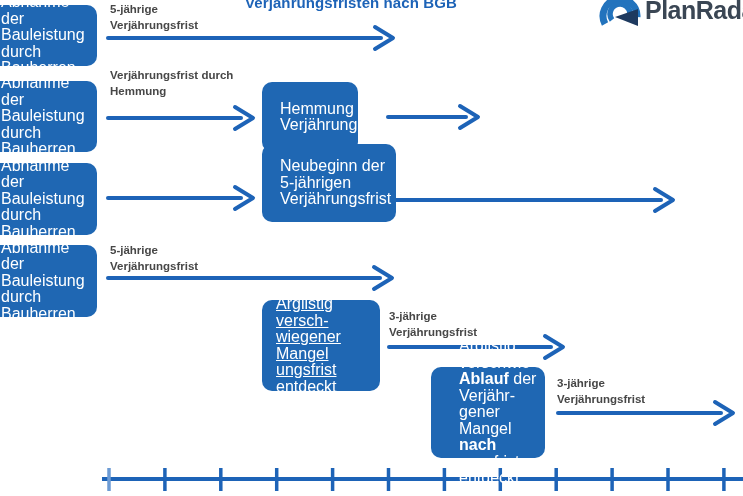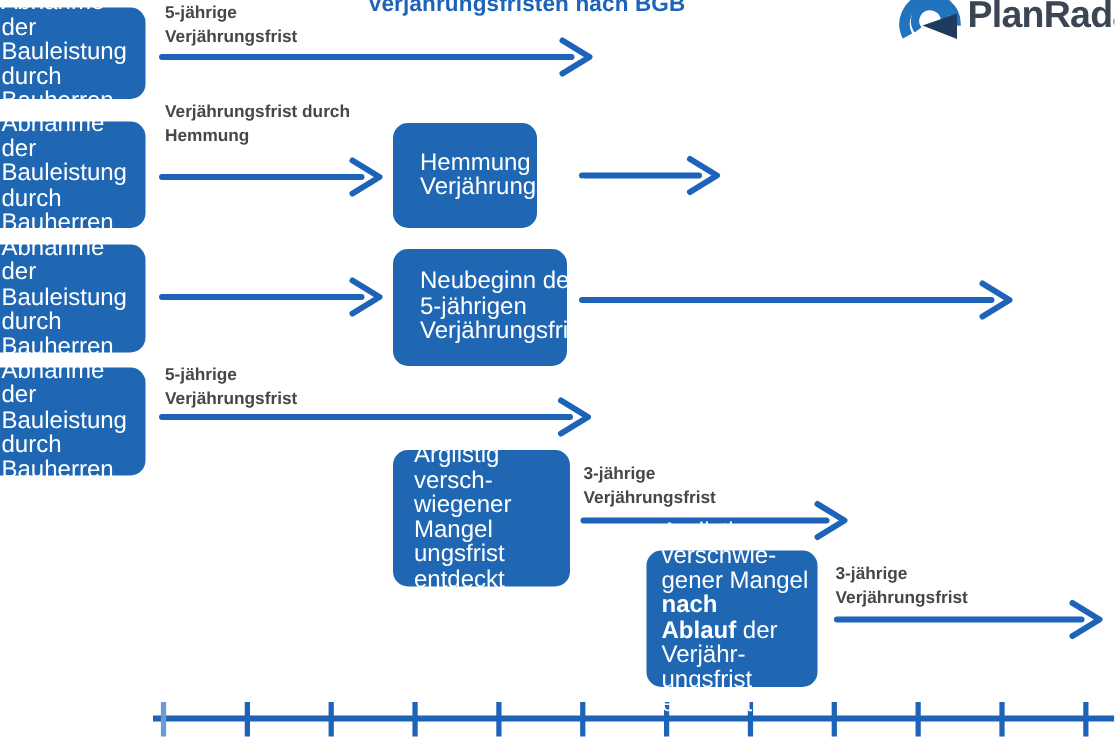--- a/index.html
+++ b/index.html
@@ -139,39 +139,39 @@
         <div><span>durch Bauherren</span></div>
       </div>
   </div>
 
   <div class="box mid-box" style="left:262px;top:82px;width:96px;height:70px;">
     <div class="txt">
         <div><span>Hemmung der</span></div>
         <div><span>Verjährungsfrist</span></div>
       </div>
   </div>
-  <div class="box mid-box" style="left:262px;top:166px;width:116px;height:78px;">
+  <div class="box mid-box" style="left:262px;top:144px;width:134px;height:78px;">
     <div class="txt">
         <div><span>Neubeginn der</span></div>
         <div><span>5-jährigen</span></div>
         <div><span>Verjährungsfrist</span></div>
       </div>
   </div>
-  <div class="box mid-box" style="left:262px;top:300px;width:118px;height:91px;padding-left:14px;">
+  <div class="box mid-box" style="left:262px;top:300px;width:118px;height:91px;padding-left:14px;text-decoration:underline;">
     <div class="txt">
         <div><span>Arglistig versch-</span></div>
         <div><span>wiegener Mangel</span></div>
         <div><span>ungsfrist entdeckt</span></div>
       </div>
   </div>
-  <div class="box mid-box" style="left:431px;top:367px;width:114px;height:91px;padding-left:10px;">
+  <div class="box mid-box" style="left:431px;top:367px;width:114px;height:91px;padding-left:28px;">
     <div class="txt">
         <div><span>Arglistig verschwie-</span></div>
+        <div><span class="b">Ablauf</span><span> der Verjähr-</span></div>
         <div><span>gener Mangel </span><span class="b">nach</span></div>
-        <div><span class="b">Ablauf</span><span> der Verjähr-</span></div>
         <div><span>ungsfrist entdeckt</span></div>
       </div>
   </div>
 
   <div class="lbl" style="left:110px;top:2px;">
       <div><span>5-jährige</span></div>
       <div><span>Verjährungsfrist</span></div>
     </div>
   <div class="lbl" style="left:110px;top:68px;">
       <div><span>Verjährungsfrist durch</span></div>

